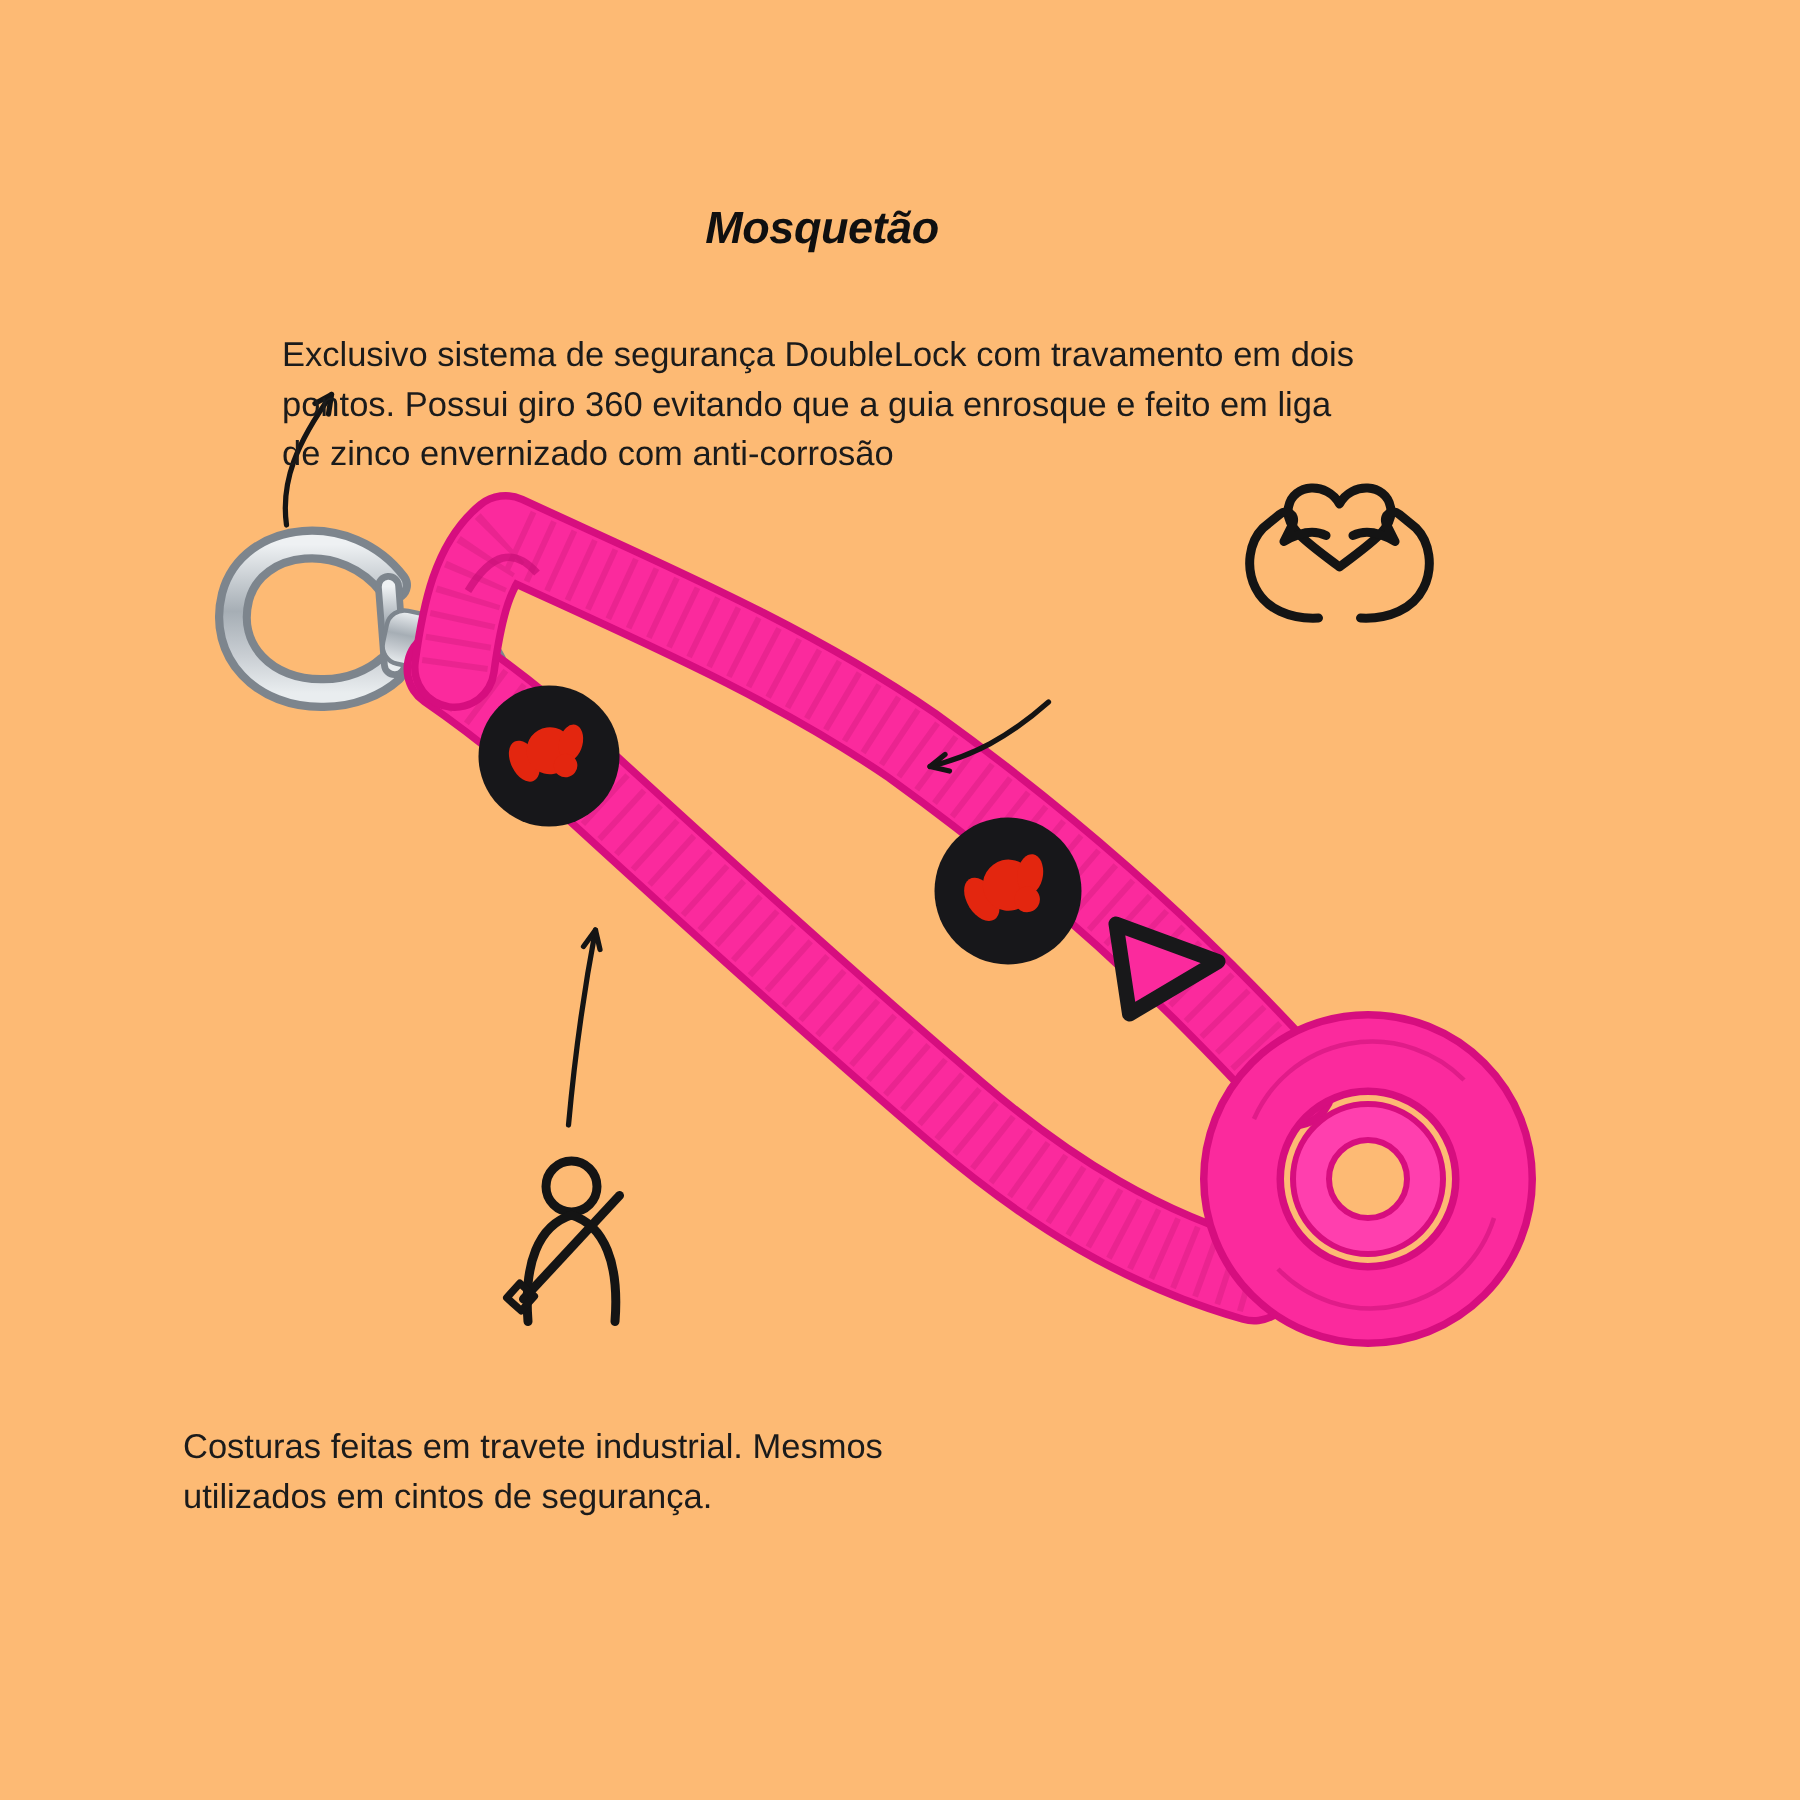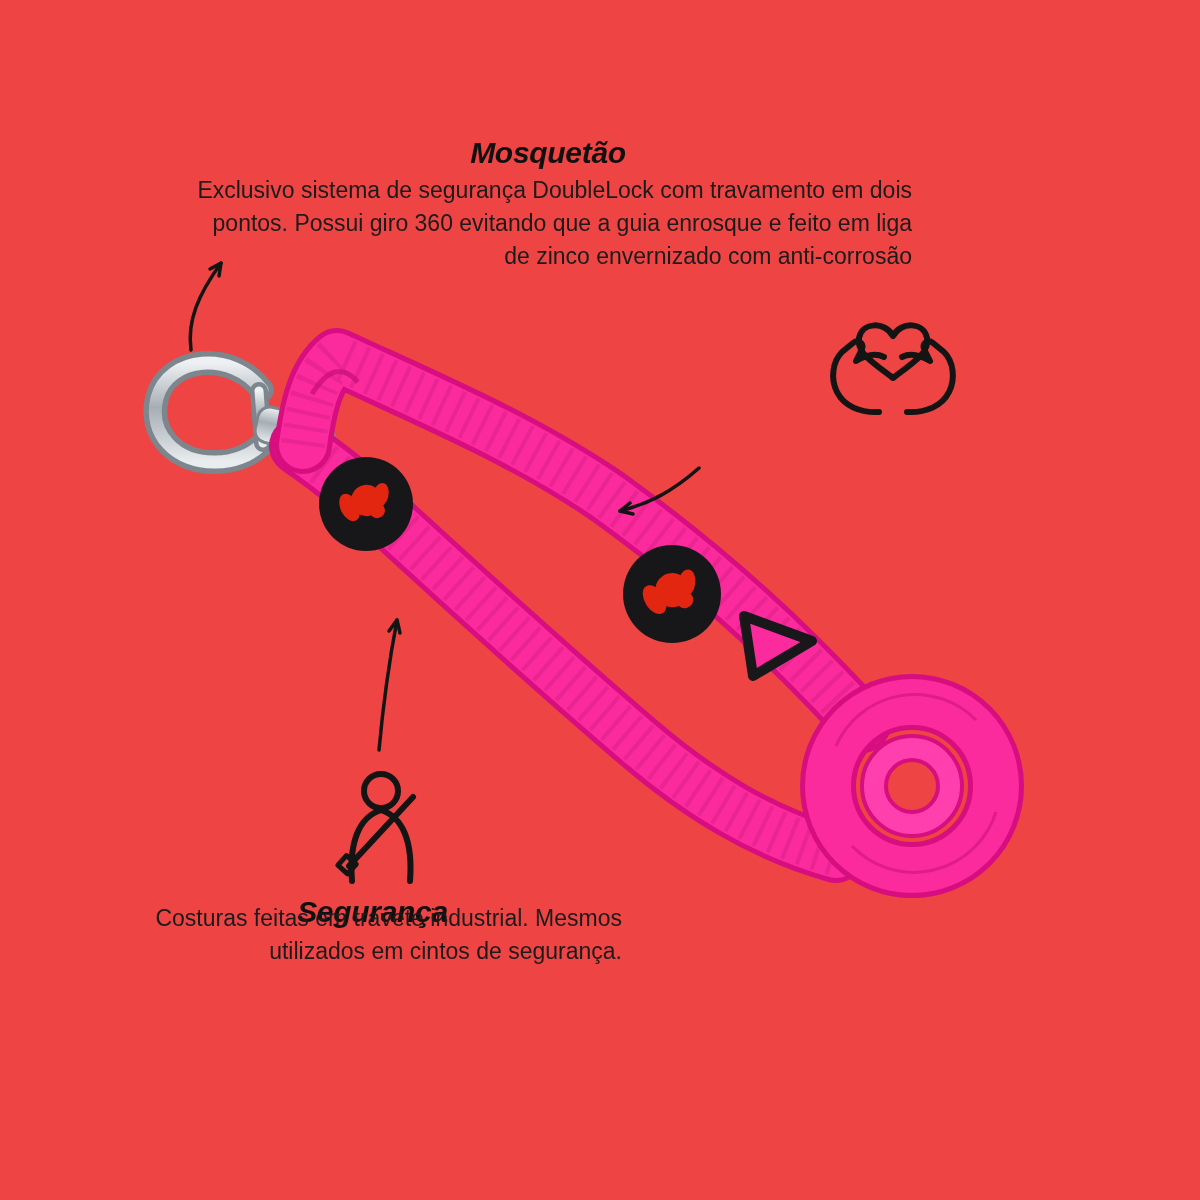--- a/index.html
+++ b/index.html
@@ -1,27 +1,28 @@
 <!DOCTYPE html>
 <html><head>
 <meta charset="utf-8">
 <style>
   html,body { margin:0; padding:0; background:#ffffff; }
   .stage {
-    position:relative; width:1200px; height:1200px; background:#ef4444;
+    position:relative; width:1200px; height:1200px; background:#fdba74;
     overflow:hidden; font-family:"Liberation Sans", sans-serif;
   }
   .stage svg.art { position:absolute; left:0; top:0; }
   .callout-title {
     position:absolute; font-weight:bold; font-style:italic;
     font-size:30px; color:#101010; text-align:center; letter-spacing:-0.3px;
   }
   .callout-body {
-    position:absolute; font-size:23px; color:#1b1b1b; text-align:right;
+    position:absolute; font-size:23px; color:#1b1b1b; text-align:left;
     line-height:1.44;
+    margin-top:46px;
   }
 </style>
 </head>
 <body>
 
 <div class="stage">
 
   <svg class="art" width="1200" height="1200" viewBox="0 0 1200 1200">
     <defs>
       <linearGradient id="chrome" x1="0" y1="0" x2="0" y2="1">
@@ -114,16 +115,15 @@
         <path d="M 379 750 C 383 706, 389 662, 397 620"></path>
         <path d="M 389 631 L 397 620 L 400 633"></path>
       </g>
     </g>
   </svg>
 
   <div class="callout-title" style="left:200px; top:136px; width:696px;">Mosquetão</div>
   <div class="callout-body" style="left:188px; top:174px; width:724px;">Exclusivo sistema de segurança DoubleLock com travamento em dois pontos. Possui giro 360 evitando que a guia enrosque e feito em liga de zinco envernizado com anti-corrosão</div>
 
 
-  <div class="callout-title" style="left:200px; top:895px; width:345px;">Segurança</div>
   <div class="callout-body" style="left:122px; top:902px; width:500px;">Costuras feitas em travete industrial. Mesmos utilizados em cintos de segurança.</div>
 
 </div>
 
 </body></html>

